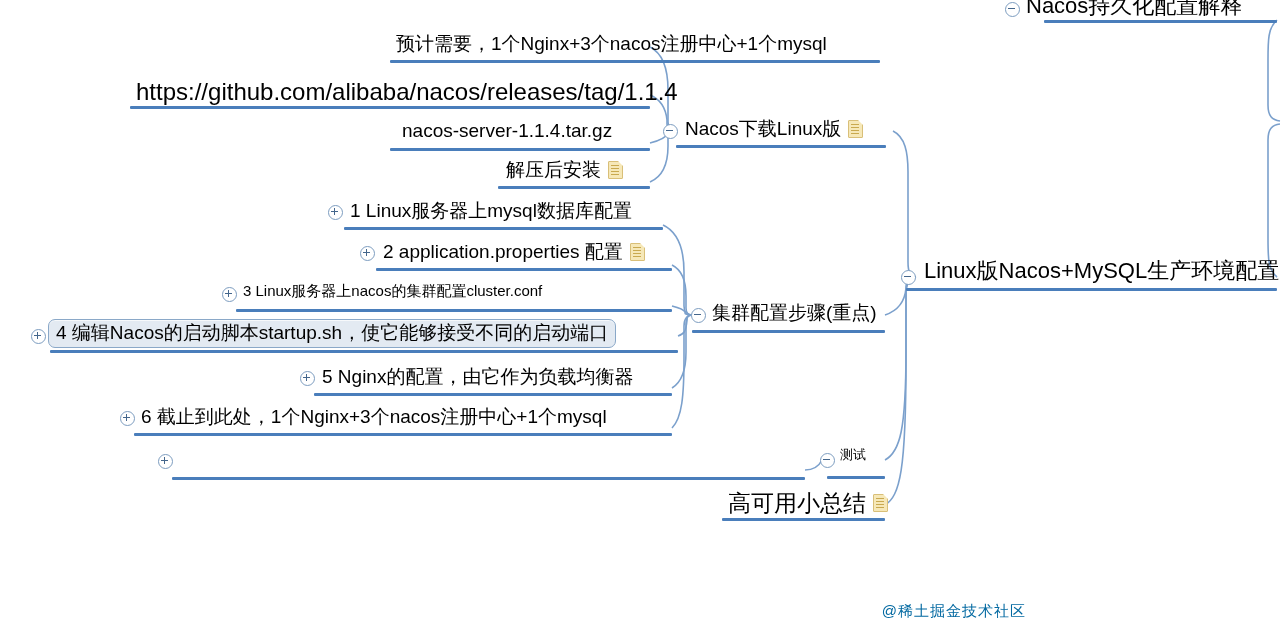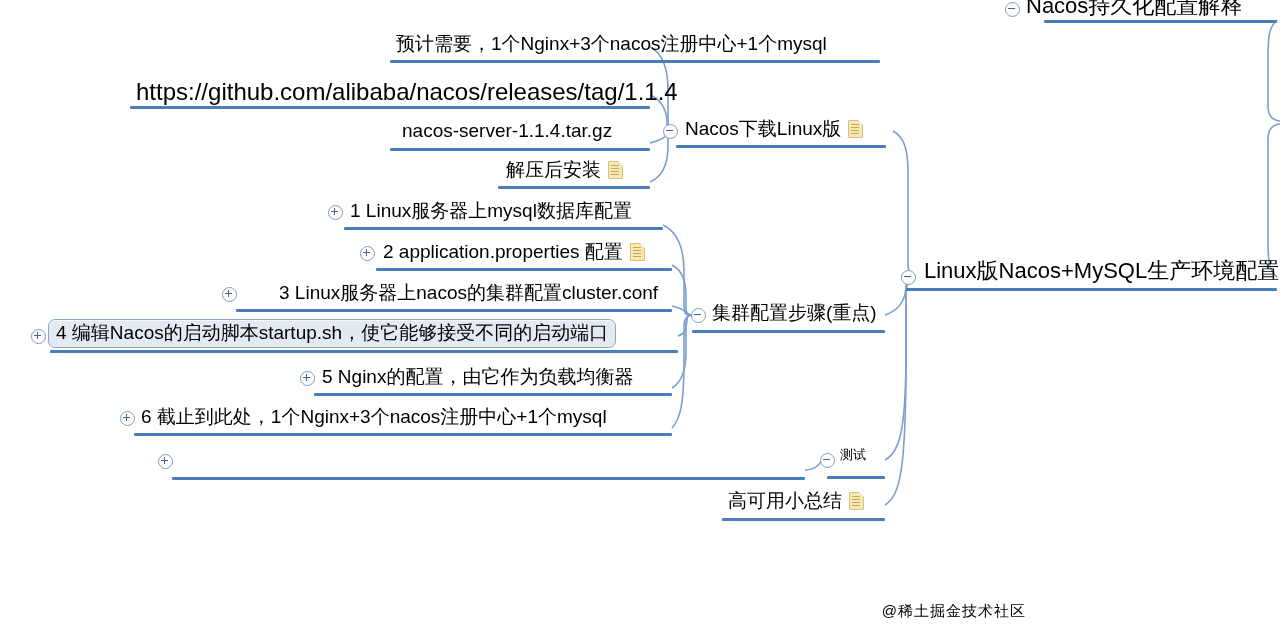--- a/index.html
+++ b/index.html
@@ -116,21 +116,21 @@
     width: 0; height: 0;
     border-left: 5px solid transparent;
     border-top: 5px solid #ffffff;
   }
 
   
   .watermark {
     position: absolute;
     right: 22px;
     bottom: 16px;
-    color: #000000;
+    color: #0369a1;
     font-size: 15px;
     letter-spacing: 1px;
     user-select: none;
   }
 </style>
 </head>
 <body>
 
 <div id="canvas">
 
@@ -231,21 +231,21 @@
   <div class="bar" style="left:344px; top:227px; width:319px;"></div>
 
   <div class="toggle plus" style="left:360px; top:246px;"></div>
   <div class="topic" style="left:383px; top:241px; font-size:19px;">
     <span class="label">2 application.properties 配置</span>
     <span class="note-icon"></span>
   </div>
   <div class="bar" style="left:376px; top:268px; width:296px;"></div>
 
   <div class="toggle plus" style="left:222px; top:287px;"></div>
-  <div class="topic" style="left:243px; top:282px; font-size:19px;margin-left:36px;">
+  <div class="topic" style="left:243px; top:282px; font-size:15px;">
     <span class="label">3 Linux服务器上nacos的集群配置cluster.conf</span>
   </div>
   <div class="bar" style="left:236px; top:309px; width:436px;"></div>
 
   <div class="toggle plus" style="left:31px; top:329px;"></div>
   <div class="topic selected" style="left:48px; top:319px; font-size:19px;">
     <span class="label">4 编辑Nacos的启动脚本startup.sh，使它能够接受不同的启动端口</span>
   </div>
   <div class="bar" style="left:50px; top:350px; width:628px;"></div>
 
@@ -263,21 +263,21 @@
 
   <div class="toggle minus" style="left:820px; top:453px;"></div>
   <div class="topic" style="left:840px; top:448px; font-size:13px;">
     <span class="label">测试</span>
   </div>
   <div class="bar" style="left:827px; top:476px; width:58px;"></div>
 
   <div class="toggle plus" style="left:158px; top:454px;"></div>
   <div class="bar" style="left:172px; top:477px; width:633px;"></div>
 
-  <div class="topic" style="left:728px; top:490px; font-size:19px;">
+  <div class="topic" style="left:728px; top:490px; font-size:23px;">
     <span class="label">高可用小总结</span>
     <span class="note-icon"></span>
   </div>
   <div class="bar" style="left:722px; top:518px; width:163px;"></div>
 
   <div class="watermark">@稀土掘金技术社区</div>
 
 </div>
 
 </body></html>

